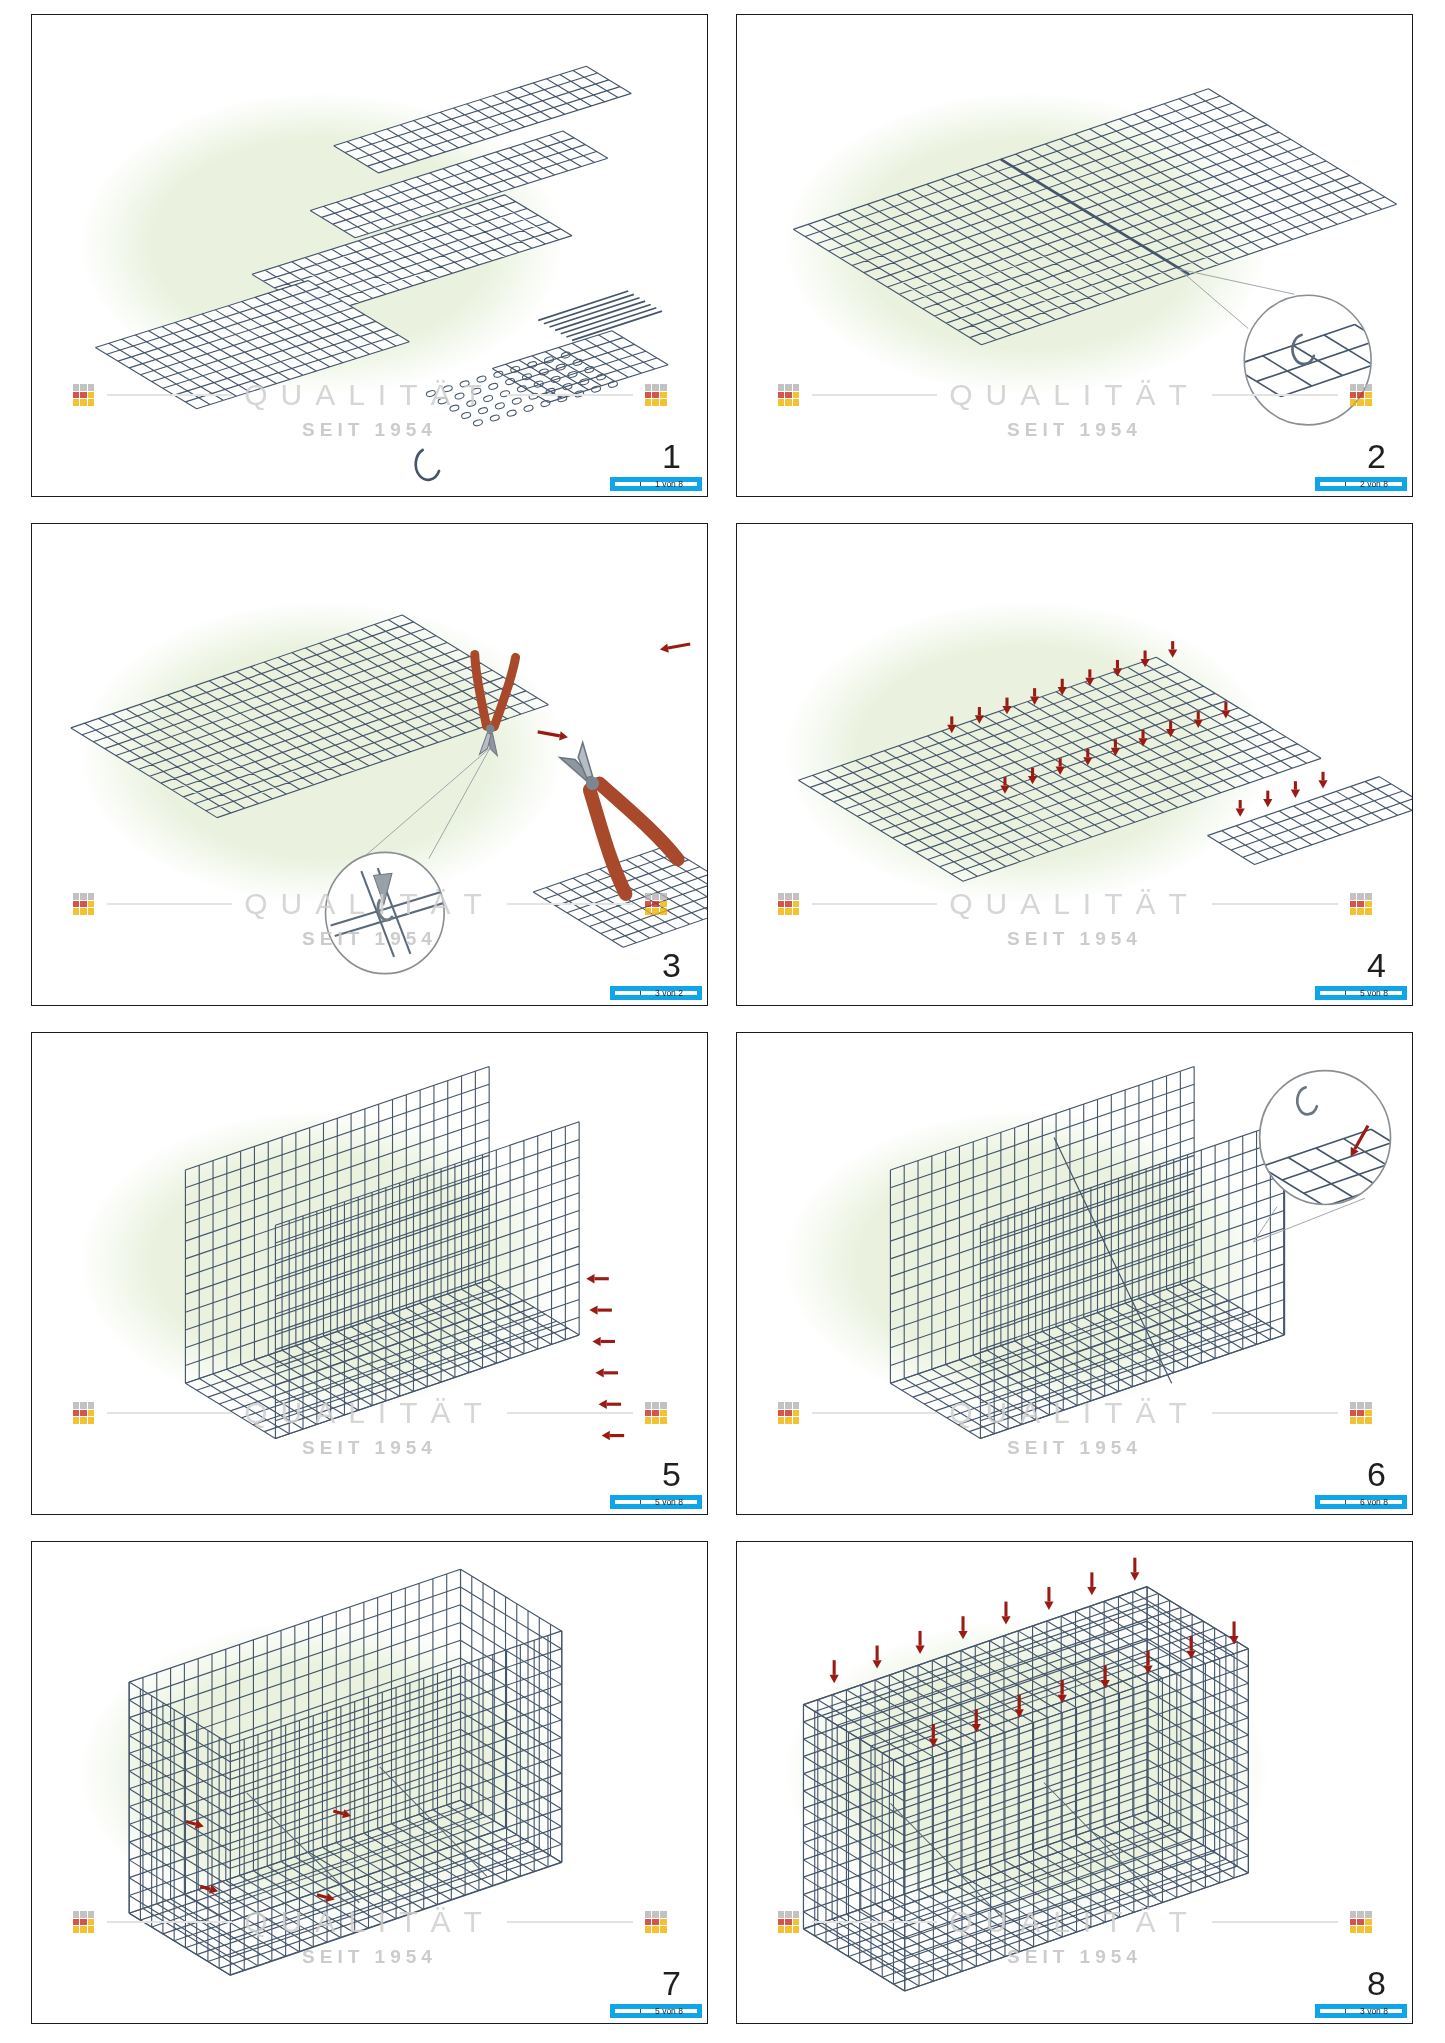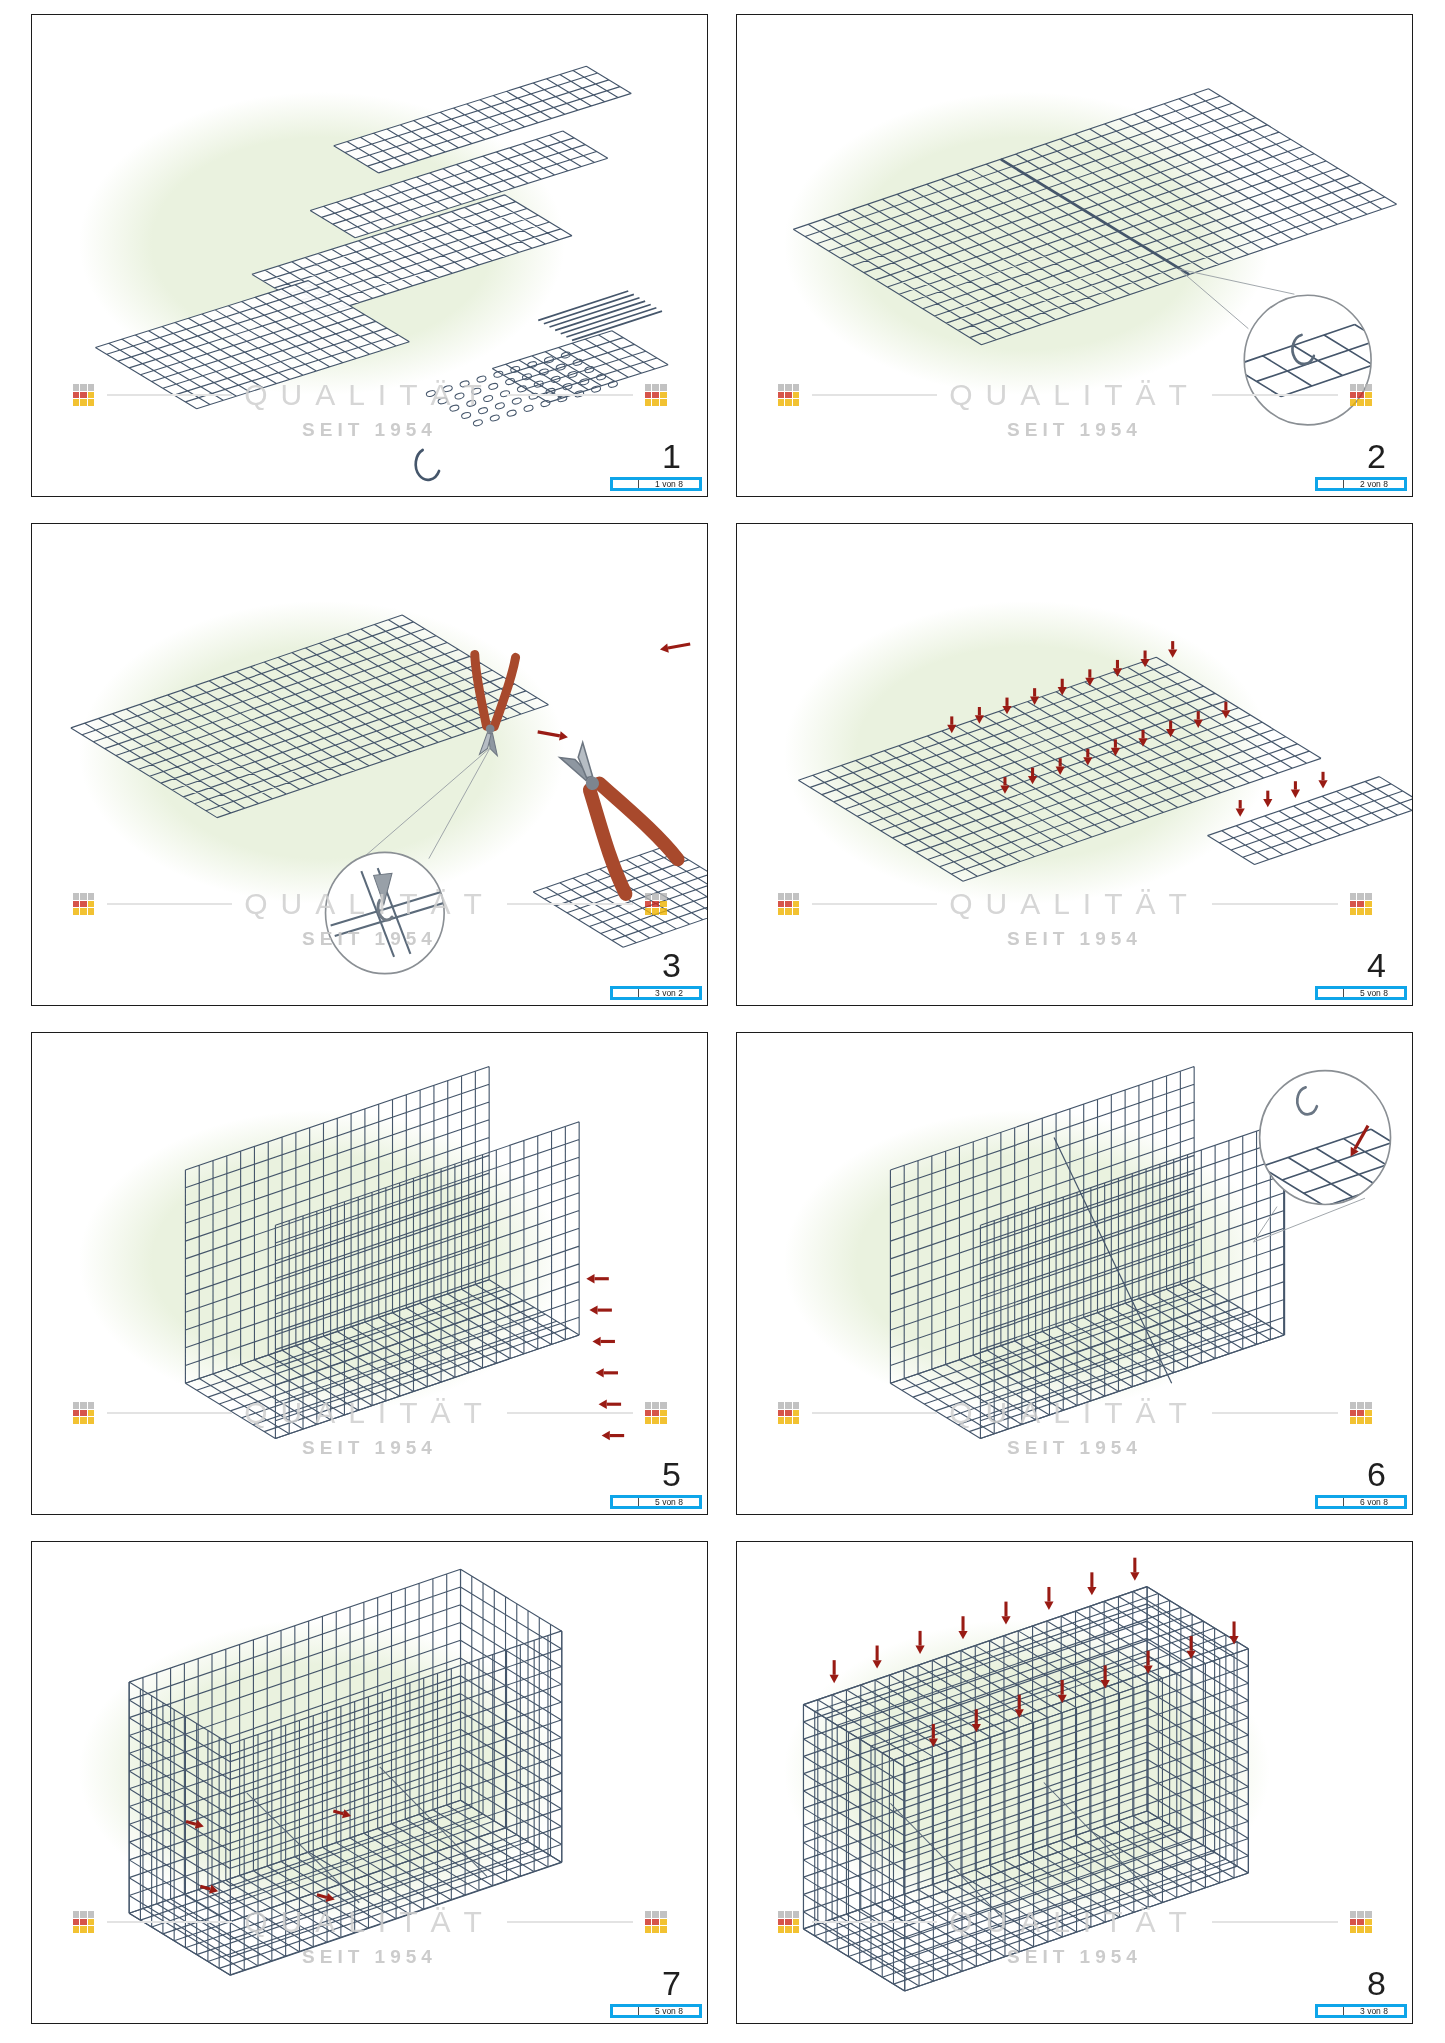--- a/index.html
+++ b/index.html
@@ -14,21 +14,21 @@
   .wm{position:absolute;inset:0;pointer-events:none;}
   .wm-row1{position:absolute;left:6%;right:6%;top:75.5%;display:flex;align-items:center;gap:12px;}
   .wm-line{flex:1;height:2px;background:#e3e3e3;}
   .wm-q{font-size:30px;letter-spacing:13px;color:#cfcfcf;opacity:.85;white-space:nowrap;}
   .wm-logo{width:22px;height:22px;display:grid;grid-template-columns:repeat(3,1fr);
            grid-template-rows:repeat(3,1fr);gap:1px;opacity:.8;flex:0 0 auto;}
   .wm-logo i{display:block;}
   .wm-row2{position:absolute;left:0;right:0;top:84%;text-align:center;}
   .wm-s{font-size:19px;font-weight:bold;letter-spacing:5px;color:#c7c7c7;opacity:.9;}
   .step-num{position:absolute;right:26px;bottom:23px;font-size:34px;color:#1f1f1f;line-height:1;}
-  .sheet-box{position:absolute;right:5px;bottom:5px;width:92px;height:14px;border:3px solid #0ea5e9;
+  .sheet-box{position:absolute;right:5px;bottom:5px;width:92px;height:14px;border:5px solid #0ea5e9;
              display:flex;align-items:stretch;background:#fff;}
   .sheet-cell-a{width:26px;border-right:1px solid #4a4a4a;}
   .sheet-cell-b{flex:1;display:flex;align-items:center;justify-content:center;font-size:8.5px;color:#222;}
 </style>
 </head>
 <body>
 
 <div class="sheet">
 
   <figure class="panel">

